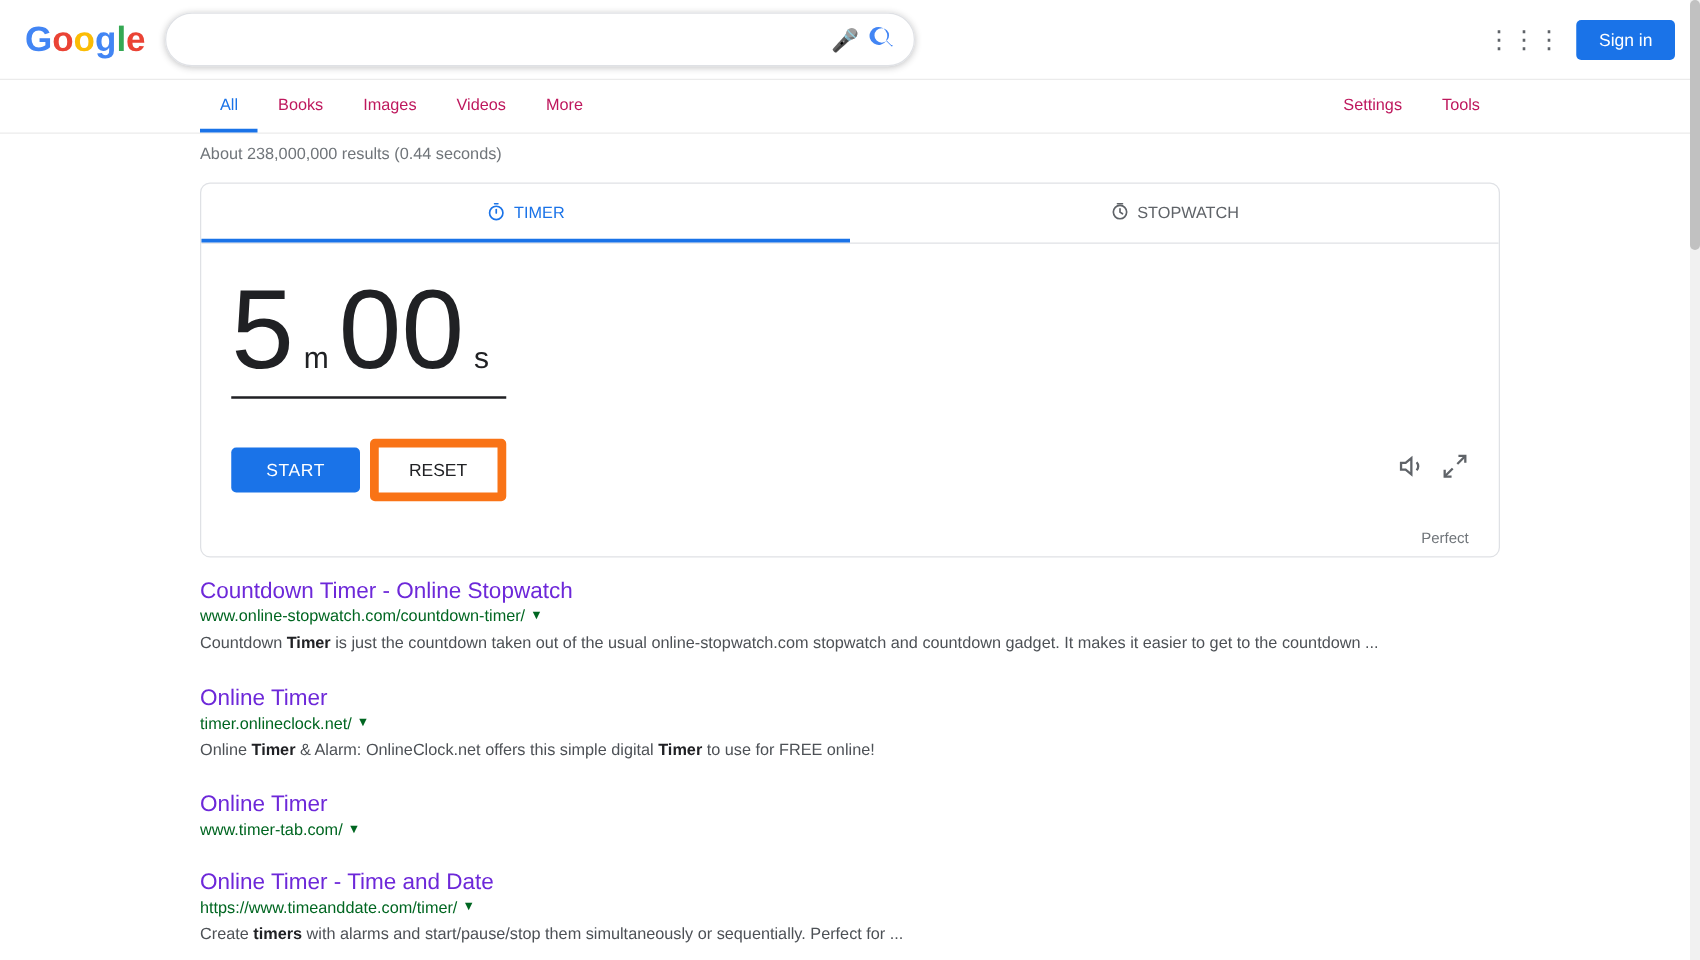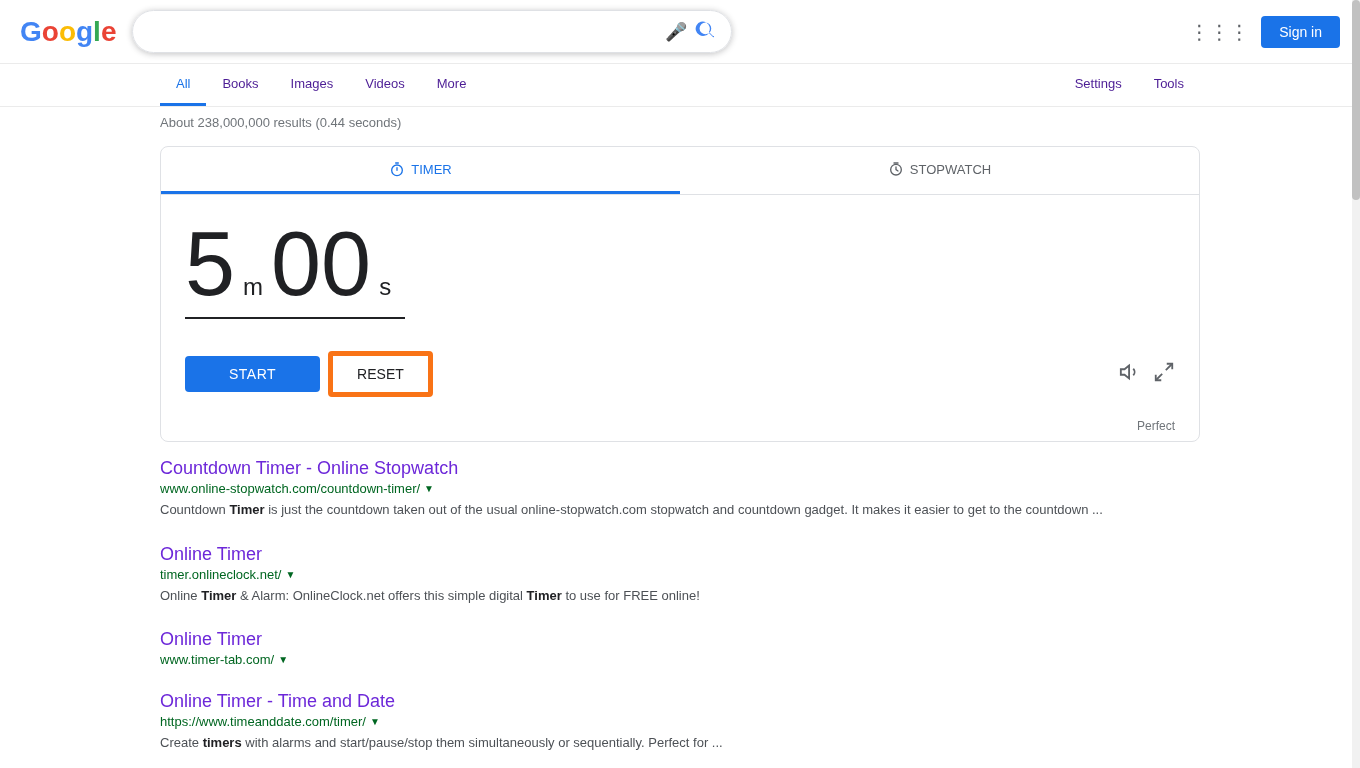--- a/index.html
+++ b/index.html
@@ -19,21 +19,21 @@
     #search-bar input { border: none; outline: none; font-size: 16px; flex: 1; }
     .mic-icon { font-size: 18px; color: #4285f4; margin-right: 8px; cursor: pointer; }
     .search-icon-btn { background: none; border: none; cursor: pointer; color: #4285f4; font-size: 18px; }
 
     #header-right { display: flex; align-items: center; gap: 12px; margin-left: auto; }
     .apps-icon { cursor: pointer; font-size: 20px; color: #5f6368; }
     .sign-in-btn { background: #1a73e8; color: #fff; border: none; border-radius: 4px; padding: 8px 18px; font-size: 14px; cursor: pointer; font-weight: 500; }
 
     
     #nav { display: flex; align-items: flex-end; padding: 0 160px; border-bottom: 1px solid #ebebeb; }
-    .nav-tab { padding: 12px 16px; font-size: 13px; color: #4c1d95; cursor: pointer; text-decoration: none; display: flex; align-items: center; gap: 4px; border-bottom: 3px solid transparent; }
+    .nav-tab { padding: 12px 16px; font-size: 13px; color: #be185d; cursor: pointer; text-decoration: none; display: flex; align-items: center; gap: 4px; border-bottom: 3px solid transparent; }
     .nav-tab.active { color: #1a73e8; border-bottom: 3px solid #1a73e8; }
     #nav-right { margin-left: auto; display: flex; gap: 0; }
 
     
     #results-count { padding: 8px 160px; font-size: 13px; color: #70757a; }
 
     
     #widget-container { margin: 8px 160px; border: 1px solid #dfe1e5; border-radius: 8px; overflow: hidden; }
 
     .widget-tabs { display: flex; border-bottom: 1px solid #dfe1e5; }
@@ -42,22 +42,22 @@
 
     .timer-display { padding: 24px 24px 16px 24px; }
     .timer-time { display: flex; align-items: baseline; gap: 8px; }
     .timer-minutes { font-size: 90px; font-weight: 300; color: #202124; line-height: 1; }
     .timer-m-label { font-size: 24px; color: #202124; }
     .timer-seconds { font-size: 90px; font-weight: 300; color: #202124; line-height: 1; }
     .timer-s-label { font-size: 24px; color: #202124; }
     .timer-underline { border-bottom: 2px solid #202124; width: 220px; margin-top: 8px; }
 
     .timer-controls { display: flex; align-items: center; padding: 16px 24px; }
-    .start-btn { background: #1a73e8; color: #fff; border: none; padding: 10px 44px; font-size: 14px; font-weight: 500; border-radius: 4px; cursor: pointer; letter-spacing: 0.5px; }
-    .reset-btn { background: #fff; color: #202124; border: 5px solid #f97316; padding: 10px 24px; font-size: 14px; border-radius: 4px; cursor: pointer; margin-left: 8px; }
+    .start-btn { background: #1a73e8; color: #fff; border: none; padding: 10px 28px; font-size: 14px; font-weight: 500; border-radius: 4px; cursor: pointer; letter-spacing: 0.5px; }
+    .reset-btn { background: #fff; color: #202124; border: 7px solid #f97316; padding: 10px 24px; font-size: 14px; border-radius: 4px; cursor: pointer; margin-left: 8px; }
     .timer-right-controls { margin-left: auto; display: flex; gap: 12px; align-items: center; }
     .sound-icon, .fullscreen-icon { color: #5f6368; cursor: pointer; font-size: 20px; }
 
     .feedback-row { text-align: right; padding: 4px 24px 8px; }
     .feedback-link { color: #70757a; font-size: 12px; cursor: pointer; }
 
     
     #results { padding: 8px 160px; }
     .result { margin-bottom: 24px; }
     .result-title { font-size: 18px; color: #6d28d9; cursor: pointer; text-decoration: none; display: block; margin-bottom: 2px; }

